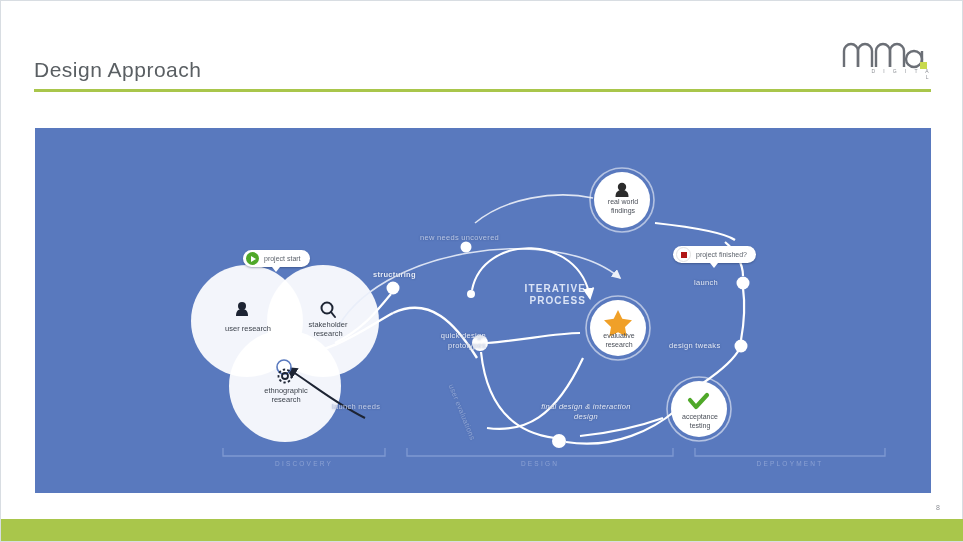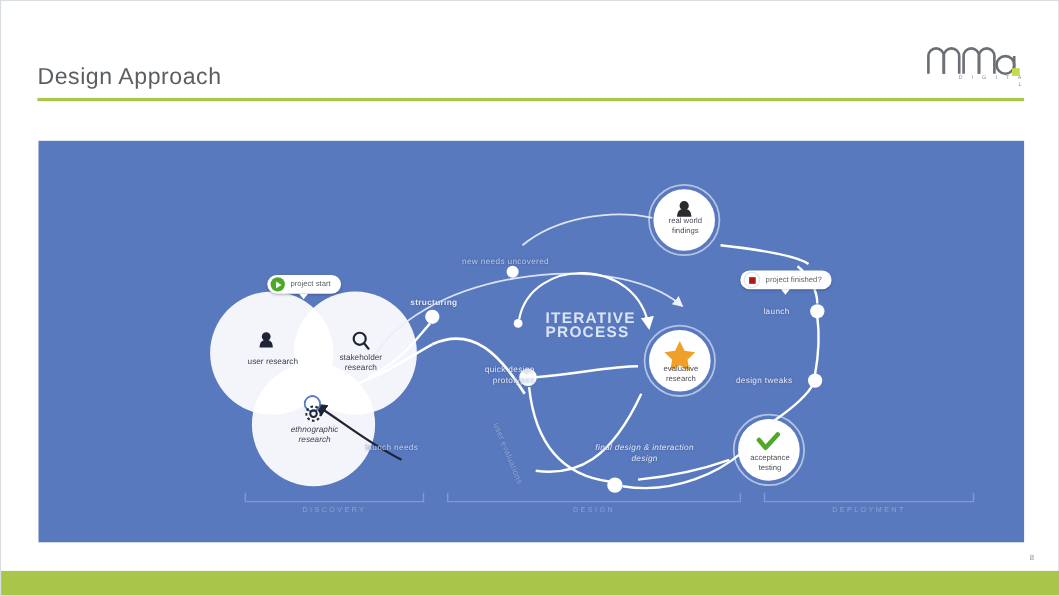--- a/index.html
+++ b/index.html
@@ -78,24 +78,24 @@
   .phase-lbl{
     position:absolute;
     color:#8ba1d3;
     font-size:6.5px;
     letter-spacing:2.2px;
     text-align:center;
   }
   .iterative{
     position:absolute;
     color:#dbe4f6;
-    font-size:14px;
+    font-size:10px;
     letter-spacing:1.1px;
     line-height:12px;
-    text-align:left;
+    text-align:right;
     font-weight:bold;
   }
   
   .tip{
     position:absolute;
     background:#ffffff;
     border-radius:9px;
     height:17px;
     display:flex;align-items:center;
     padding:0 9px 0 3px;
@@ -248,21 +248,21 @@
 
       <g stroke="#7f99d2" stroke-width="1.3" fill="none">
         <path d="M188 320 L188 328 L350 328 L350 320"></path>
         <path d="M372 320 L372 328 L638 328 L638 320"></path>
         <path d="M660 320 L660 328 L850 328 L850 320"></path>
       </g>
     </svg>
 
     <div class="venn-lbl" style="left:178px;top:196px;width:70px;">user research</div>
     <div class="venn-lbl" style="left:262px;top:192px;width:62px;">stakeholder research</div>
-    <div class="venn-lbl" style="left:218px;top:258px;width:66px;font-style:italic;">ethnographic research</div>
+    <div class="venn-lbl" style="left:218px;top:258px;width:66px;">ethnographic research</div>
 
     <div class="node-lbl" style="left:560px;top:70px;width:56px;">real world findings</div>
     <div class="node-lbl" style="left:556px;top:204px;width:56px;">evaluative research</div>
     <div class="node-lbl" style="left:637px;top:285px;width:56px;">acceptance testing</div>
 
     <div class="lbl faint" style="left:385px;top:105px;">new needs uncovered</div>
     <div class="lbl" style="left:338px;top:142px;font-weight:bold;">structuring</div>
     <div class="lbl two" style="left:389px;top:203px;width:62px;text-align:right;">quick design prototypes</div>
     <div class="lbl two" style="left:505px;top:274px;width:92px;font-style:italic;">final design &amp; interaction design</div>
     <div class="lbl" style="left:659px;top:150px;">launch</div>

